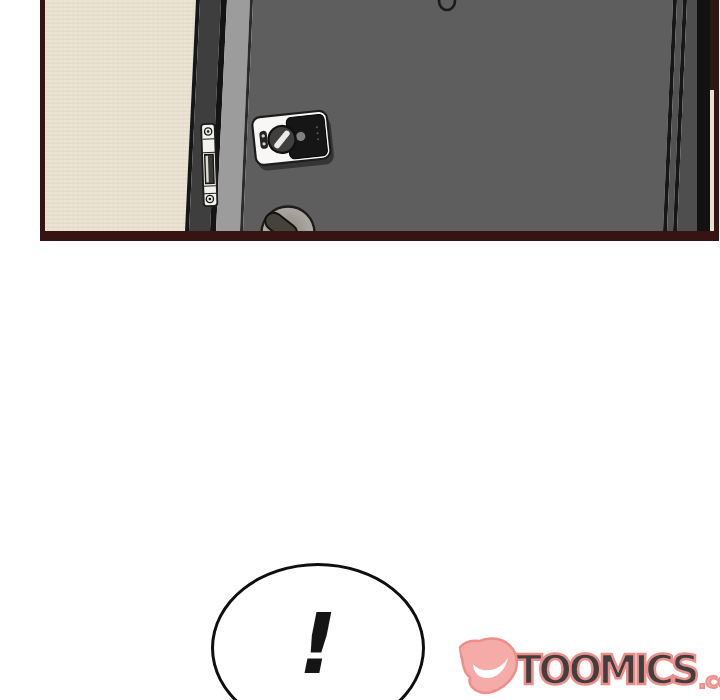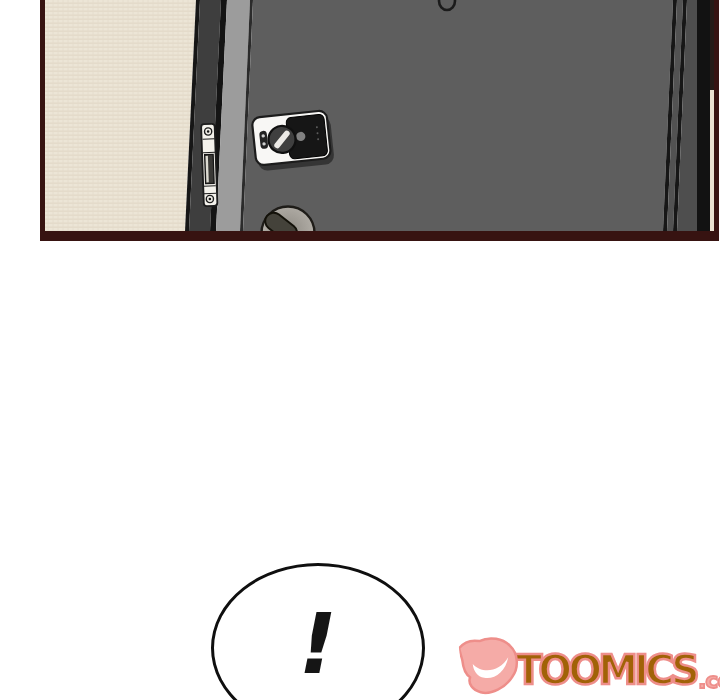--- a/index.html
+++ b/index.html
@@ -23,21 +23,21 @@
   }
 
   .logo {
     position:absolute; left:461px; top:640px; height:50px;
     display:flex; align-items:flex-end;
   }
   .logo .mark-svg { display:block; transform:rotate(-6deg); margin-bottom:-4px; }
   .logo .word {
     font-weight:bold; font-size:40px; line-height:1;
     letter-spacing:-4px; margin-left:-6px;
-    color:#a16207; -webkit-text-stroke:2.5px #ee8e8a;
+    color:#404040; -webkit-text-stroke:2.5px #ee8e8a;
   }
   .logo .suffix {
     font-weight:bold; font-size:22px; line-height:1;
     letter-spacing:-1px; margin-left:2px; margin-bottom:-2px;
     color:#f5aba7; -webkit-text-stroke:1.8px #ee8e8a;
   }
 </style>
 </head>
 <body>
 

